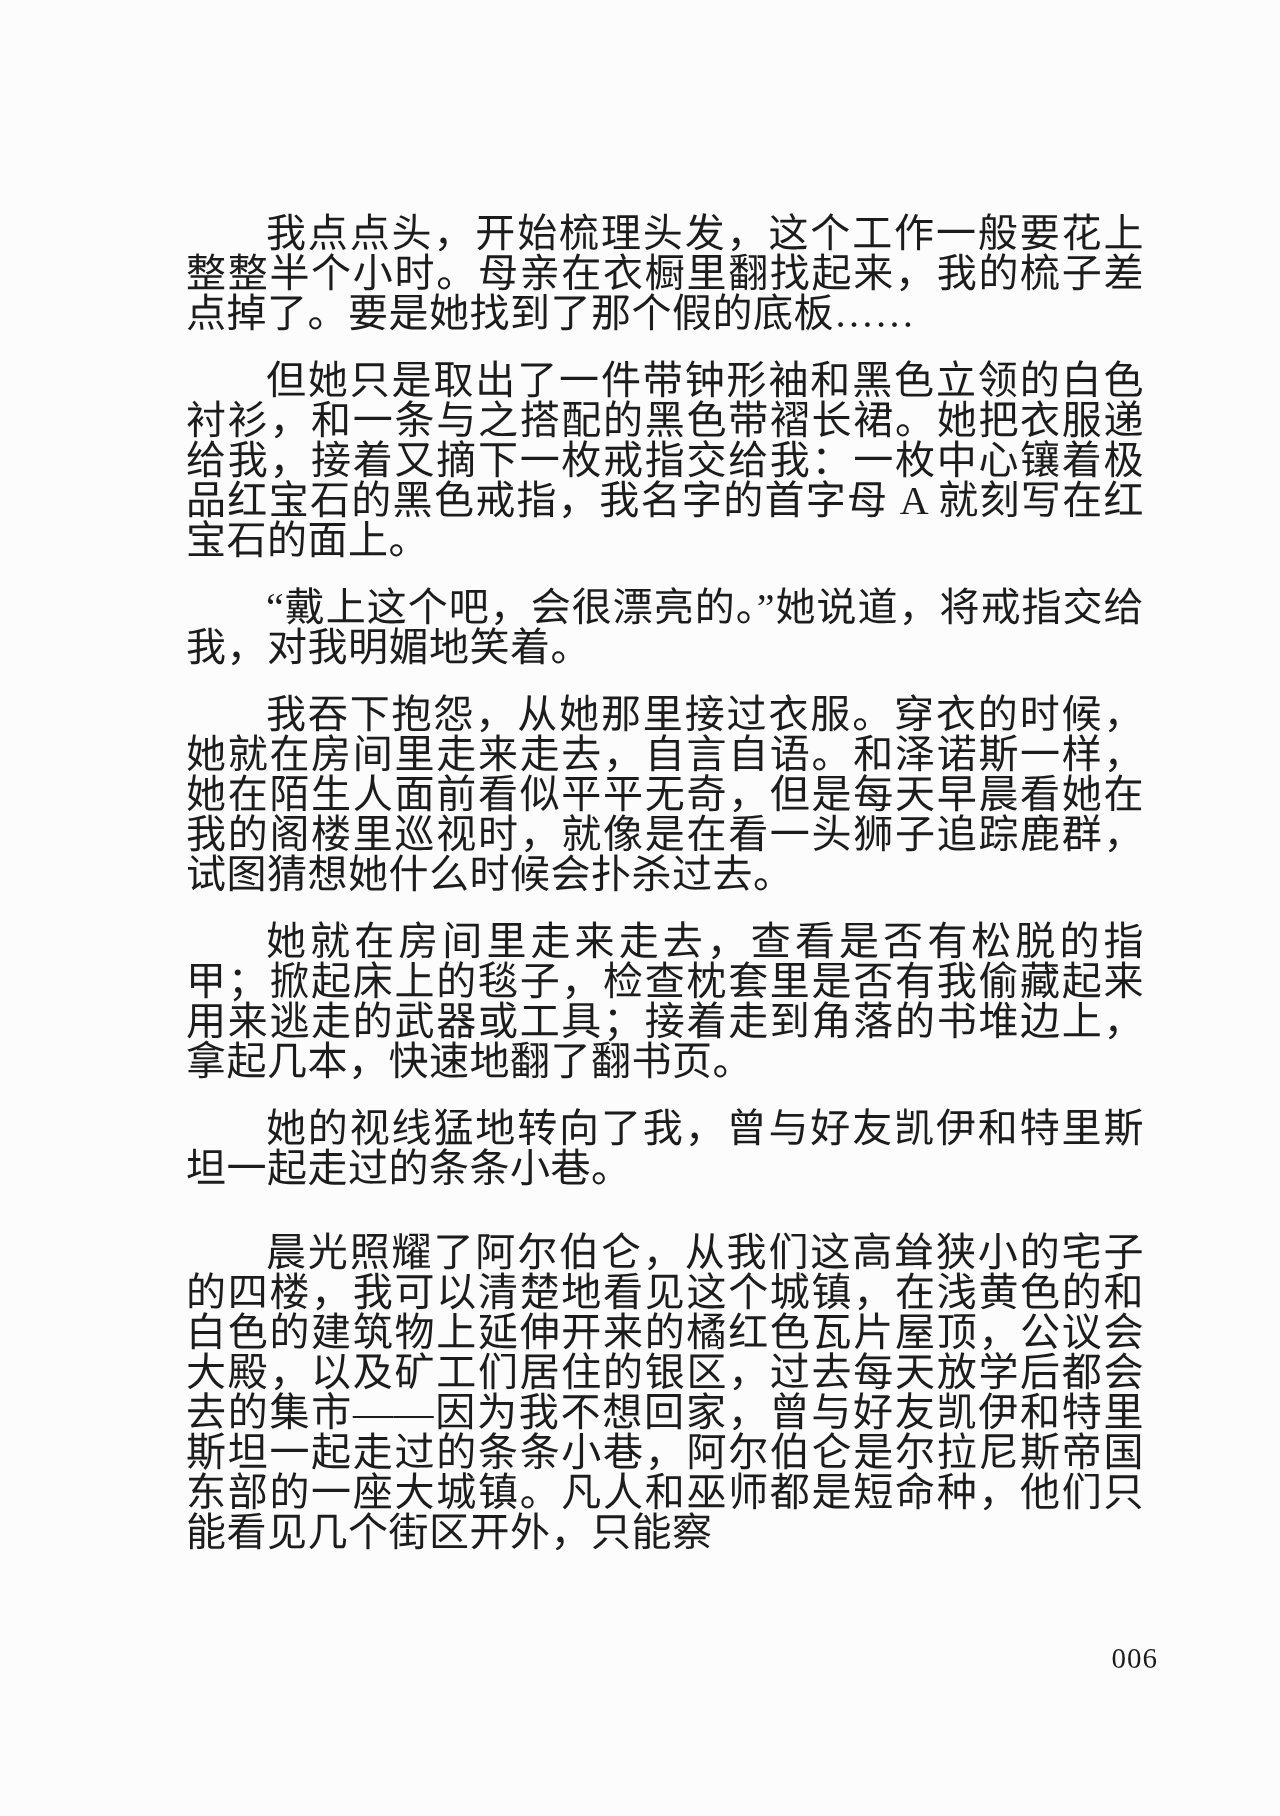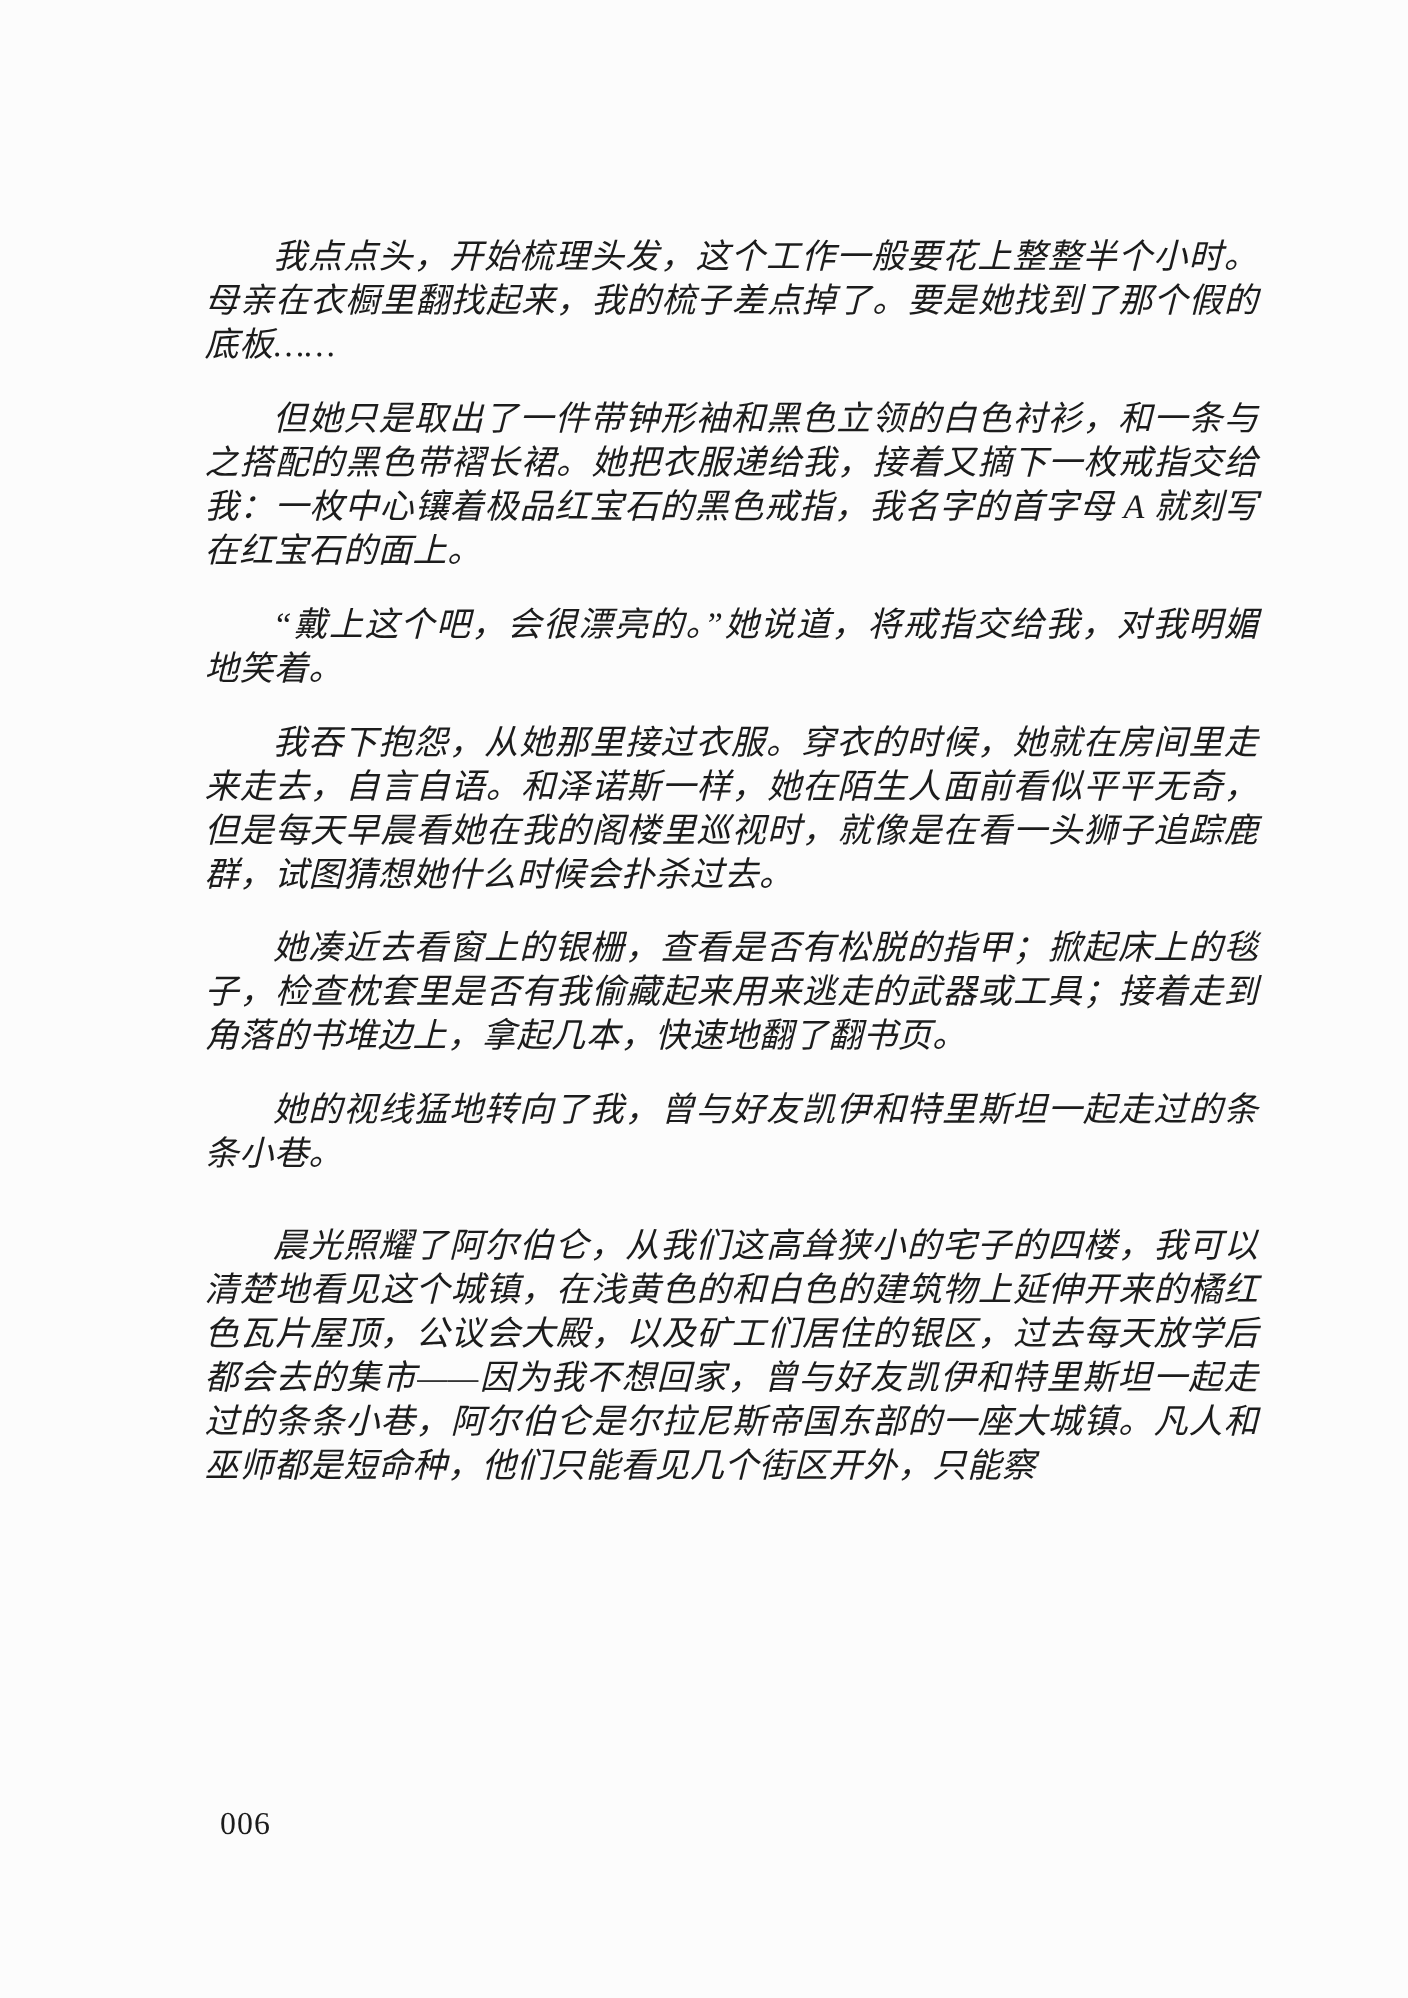--- a/index.html
+++ b/index.html
@@ -17,61 +17,60 @@
   }
   .page {
     position: absolute;
     inset: 0;
   }
   .text-block {
     position: absolute;
     left: 186px;
     top: 214px;
     width: 958px;
-    font-size: 31px;
+    font-size: 40px;
     line-height: 40px;
     text-align: justify;
     text-justify: inter-ideograph;
     letter-spacing: 0.5px;
-    font-style: italic;
   }
   .para {
     margin: 0 0 27px 0;
     text-indent: 2em;
   }
   .para:last-child {
     margin-bottom: 0;
     margin-top: 44px;
   }
   .page-footer {
     position: absolute;
     left: 186px;
     top: 1640px;
     width: 958px;
-    text-align: left;
+    text-align: right;
   }
   .page-number {
     display: inline-block;
     font-size: 29px;
     line-height: 36px;
     letter-spacing: 1px;
     transform: translateX(14px);
   }
 </style>
 </head>
 <body style="--page-bg: #fcfcfc; --page-fg: #1c1c1c;">
 
 <div class="page">
 
   <main class="text-block">
       <p class="para">我点点头，开始梳理头发，这个工作一般要花上整整半个小时。母亲在衣橱里翻找起来，我的梳子差点掉了。要是她找到了那个假的底板……</p>
       <p class="para">但她只是取出了一件带钟形袖和黑色立领的白色衬衫，和一条与之搭配的黑色带褶长裙。她把衣服递给我，接着又摘下一枚戒指交给我：一枚中心镶着极品红宝石的黑色戒指，我名字的首字母 A 就刻写在红宝石的面上。</p>
       <p class="para">“戴上这个吧，会很漂亮的。”她说道，将戒指交给我，对我明媚地笑着。</p>
       <p class="para">我吞下抱怨，从她那里接过衣服。穿衣的时候，她就在房间里走来走去，自言自语。和泽诺斯一样，她在陌生人面前看似平平无奇，但是每天早晨看她在我的阁楼里巡视时，就像是在看一头狮子追踪鹿群，试图猜想她什么时候会扑杀过去。</p>
-      <p class="para">她凑近去看窗上的银栅，查看是否有松脱的指甲；掀起床上的毯子，检查枕套里是否有我偷藏起来用来逃走的武器或工具；接着走到角落的书堆边上，拿起几本，快速地翻了翻书页。</p>
+      <p class="para">她就在房间里走来走去，查看是否有松脱的指甲；掀起床上的毯子，检查枕套里是否有我偷藏起来用来逃走的武器或工具；接着走到角落的书堆边上，拿起几本，快速地翻了翻书页。</p>
       <p class="para">她的视线猛地转向了我，曾与好友凯伊和特里斯坦一起走过的条条小巷。</p>
       <p class="para">晨光照耀了阿尔伯仑，从我们这高耸狭小的宅子的四楼，我可以清楚地看见这个城镇，在浅黄色的和白色的建筑物上延伸开来的橘红色瓦片屋顶，公议会大殿，以及矿工们居住的银区，过去每天放学后都会去的集市——因为我不想回家，曾与好友凯伊和特里斯坦一起走过的条条小巷，阿尔伯仑是尔拉尼斯帝国东部的一座大城镇。凡人和巫师都是短命种，他们只能看见几个街区开外，只能察</p>
     </main>
 
   <footer class="page-footer">
     <span class="page-number">006</span>
   </footer>
 
 </div>
 

